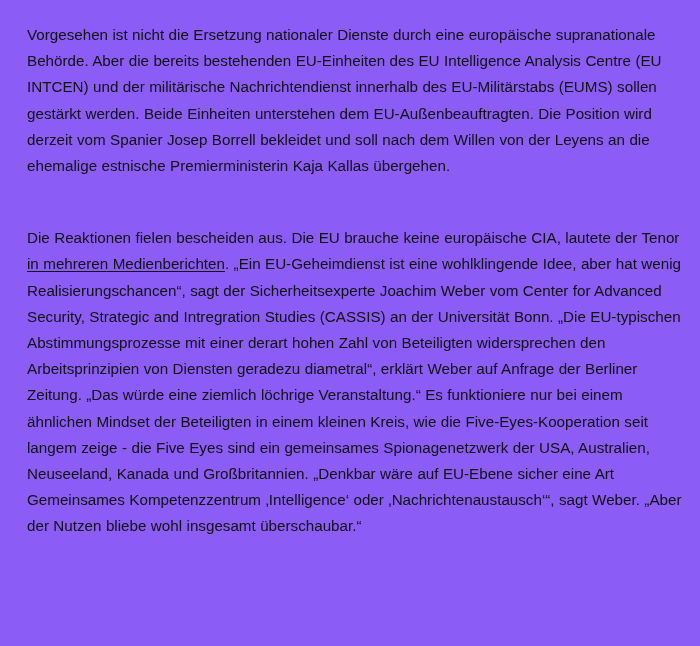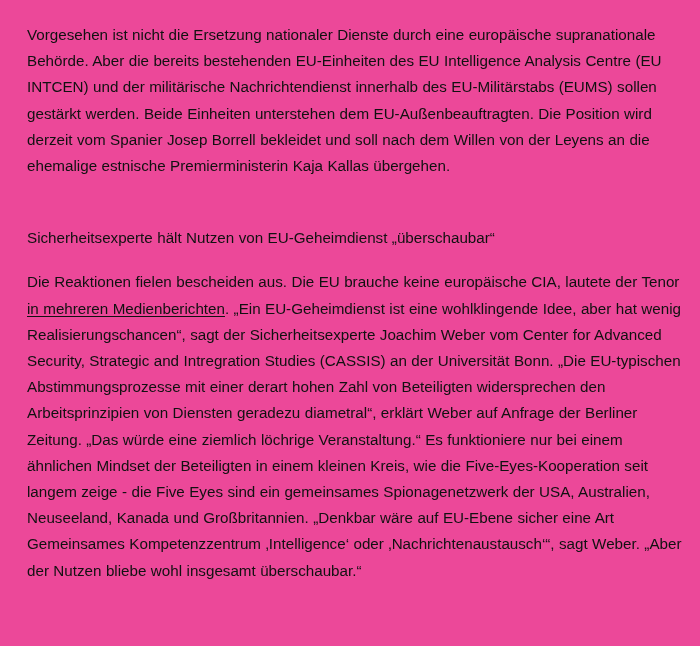--- a/index.html
+++ b/index.html
@@ -12,21 +12,21 @@
     height: 646px;
     font-family: "Liberation Sans", sans-serif;
     color: #000000;
     overflow: hidden;
   }
   .page {
     box-sizing: border-box;
     width: 700px;
     height: 646px;
     padding: 22px 18px 0 27px;
-    background: #ec4899;
+    background: #8b5cf6;
   }
   p {
     margin: 0;
     font-size: 15.2px;
     line-height: 26.2px;
     color: #111111;
     text-align: left;
     word-spacing: 0.2px;
   }
   .para-intro {
@@ -54,17 +54,16 @@
 </style>
 </head>
 <body>
 
 <div class="page">
 
   <p class="para-intro">Vorgesehen ist nicht die Ersetzung nationaler Dienste durch eine europäische supranationale Behörde. Aber die bereits bestehenden EU-Einheiten des EU Intelligence Analysis Centre (EU INTCEN) und der militärische Nachrichtendienst innerhalb des EU-Militärstabs (EUMS) sollen gestärkt werden. Beide Einheiten unterstehen dem EU-Außenbeauftragten. Die Position wird derzeit vom Spanier Josep Borrell bekleidet und soll nach dem Willen von der Leyens an die ehemalige estnische Premierministerin Kaja Kallas übergehen.</p>
 
   <div class="gap-large"></div>
 
-  <p class="subhead">Sicherheitsexperte hält Nutzen von EU-Geheimdienst „überschaubar“</p>
 
   <p class="body-text"><span>Die Reaktionen fielen bescheiden aus. Die EU brauche keine europäische CIA, lautete der Tenor </span><a class="inline-link" href="#">in mehreren Medienberichten</a><span>. „Ein EU-Geheimdienst ist eine wohlklingende Idee, aber hat wenig Realisierungschancen“, sagt der Sicherheitsexperte Joachim Weber vom Center for Advanced Security, Strategic and Intregration Studies (CASSIS) an der Universität Bonn. „Die EU-typischen Abstimmungsprozesse mit einer derart hohen Zahl von Beteiligten widersprechen den Arbeitsprinzipien von Diensten geradezu diametral“, erklärt Weber auf Anfrage der Berliner Zeitung. „Das würde eine ziemlich löchrige Veranstaltung.“ Es funktioniere nur bei einem ähnlichen Mindset der Beteiligten in einem kleinen Kreis, wie die Five-Eyes-Kooperation seit langem zeige - die Five Eyes sind ein gemeinsames Spionagenetzwerk der USA, Australien, Neuseeland, Kanada und Großbritannien. „Denkbar wäre auf EU-Ebene sicher eine Art Gemeinsames Kompetenzzentrum ‚Intelligence‘ oder ‚Nachrichtenaustausch‘“, sagt Weber. „Aber der Nutzen bliebe wohl insgesamt überschaubar.“</span></p>
 
 </div>
 
 </body></html>

